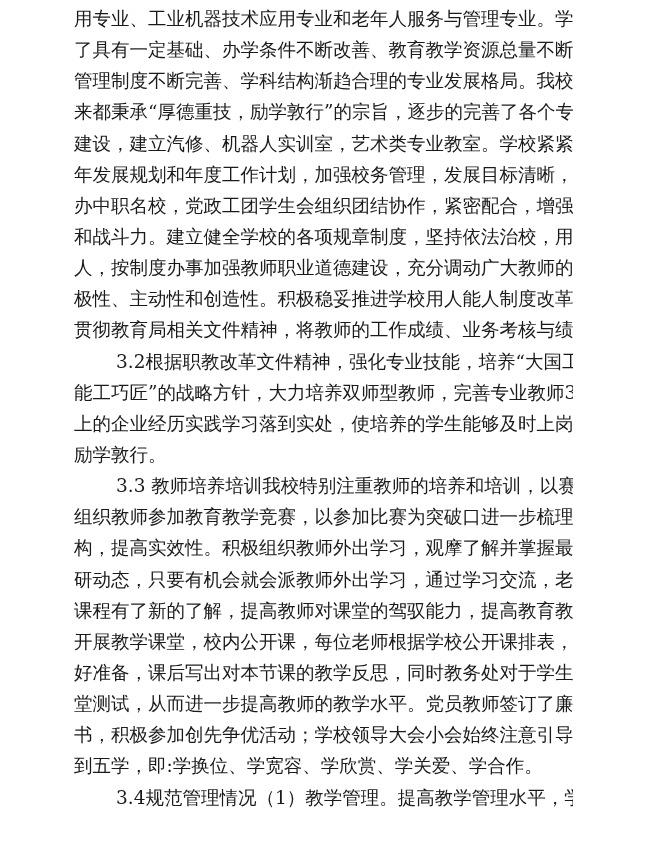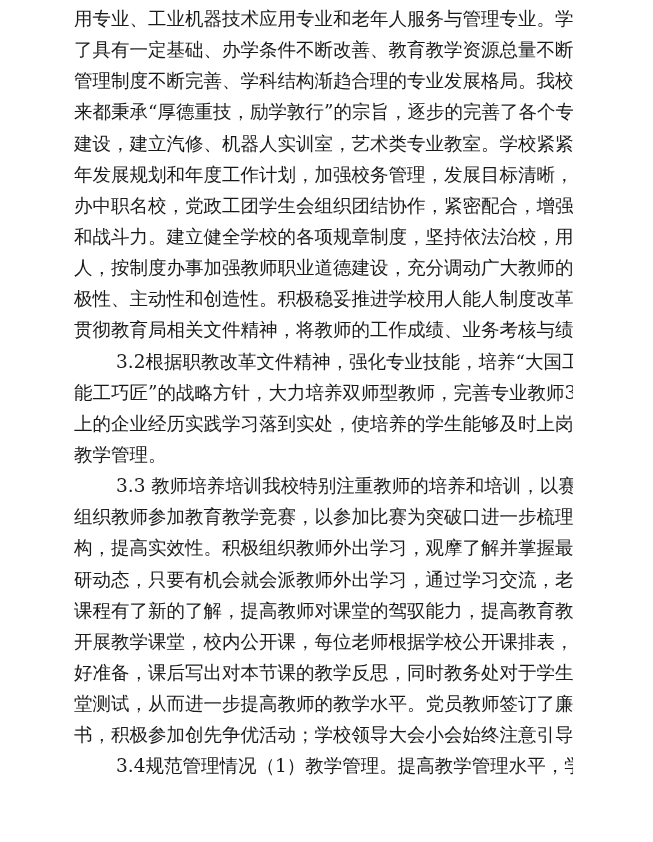--- a/index.html
+++ b/index.html
@@ -36,30 +36,31 @@
     <span class="line">办中职名校，党政工团学生会组织团结协作，紧密配合，增强凝聚力</span>
     <span class="line">和战斗力。建立健全学校的各项规章制度，坚持依法治校，用制度管</span>
     <span class="line">人，按制度办事加强教师职业道德建设，充分调动广大教师的工作积</span>
     <span class="line">极性、主动性和创造性。积极稳妥推进学校用人能人制度改革，认真</span>
     <span class="line">贯彻教育局相关文件精神，将教师的工作成绩、业务考核与绩效工资</span>
   </div>
   <div>
     <span class="line indent">3.2根据职教改革文件精神，强化专业技能，培养“大国工匠，</span>
     <span class="line">能工巧匠”的战略方针，大力培养双师型教师，完善专业教师3年以</span>
     <span class="line">上的企业经历实践学习落到实处，使培养的学生能够及时上岗；实现</span>
-    <span class="line last">教学管理。</span>
+    <span class="line last">励学敦行。</span>
   </div>
   <div>
     <span class="line indent">3.3 教师培养培训我校特别注重教师的培养和培训，以赛促教，</span>
     <span class="line">组织教师参加教育教学竞赛，以参加比赛为突破口进一步梳理知识结</span>
     <span class="line">构，提高实效性。积极组织教师外出学习，观摩了解并掌握最新的教</span>
     <span class="line">研动态，只要有机会就会派教师外出学习，通过学习交流，老师们对</span>
     <span class="line">课程有了新的了解，提高教师对课堂的驾驭能力，提高教育教学质量。</span>
     <span class="line">开展教学课堂，校内公开课，每位老师根据学校公开课排表，提前做</span>
     <span class="line">好准备，课后写出对本节课的教学反思，同时教务处对于学生进行当</span>
     <span class="line">堂测试，从而进一步提高教师的教学水平。党员教师签订了廉政承诺</span>
     <span class="line">书，积极参加创先争优活动；学校领导大会小会始终注意引导教师做</span>
+    <span class="line last">到五学，即:学换位、学宽容、学欣赏、学关爱、学合作。</span>
   </div>
   <div>
     <span class="line indent">3.4规范管理情况（1）教学管理。提高教学管理水平，学校对</span>
 
   </div>
 </div>
 
 </body></html>

